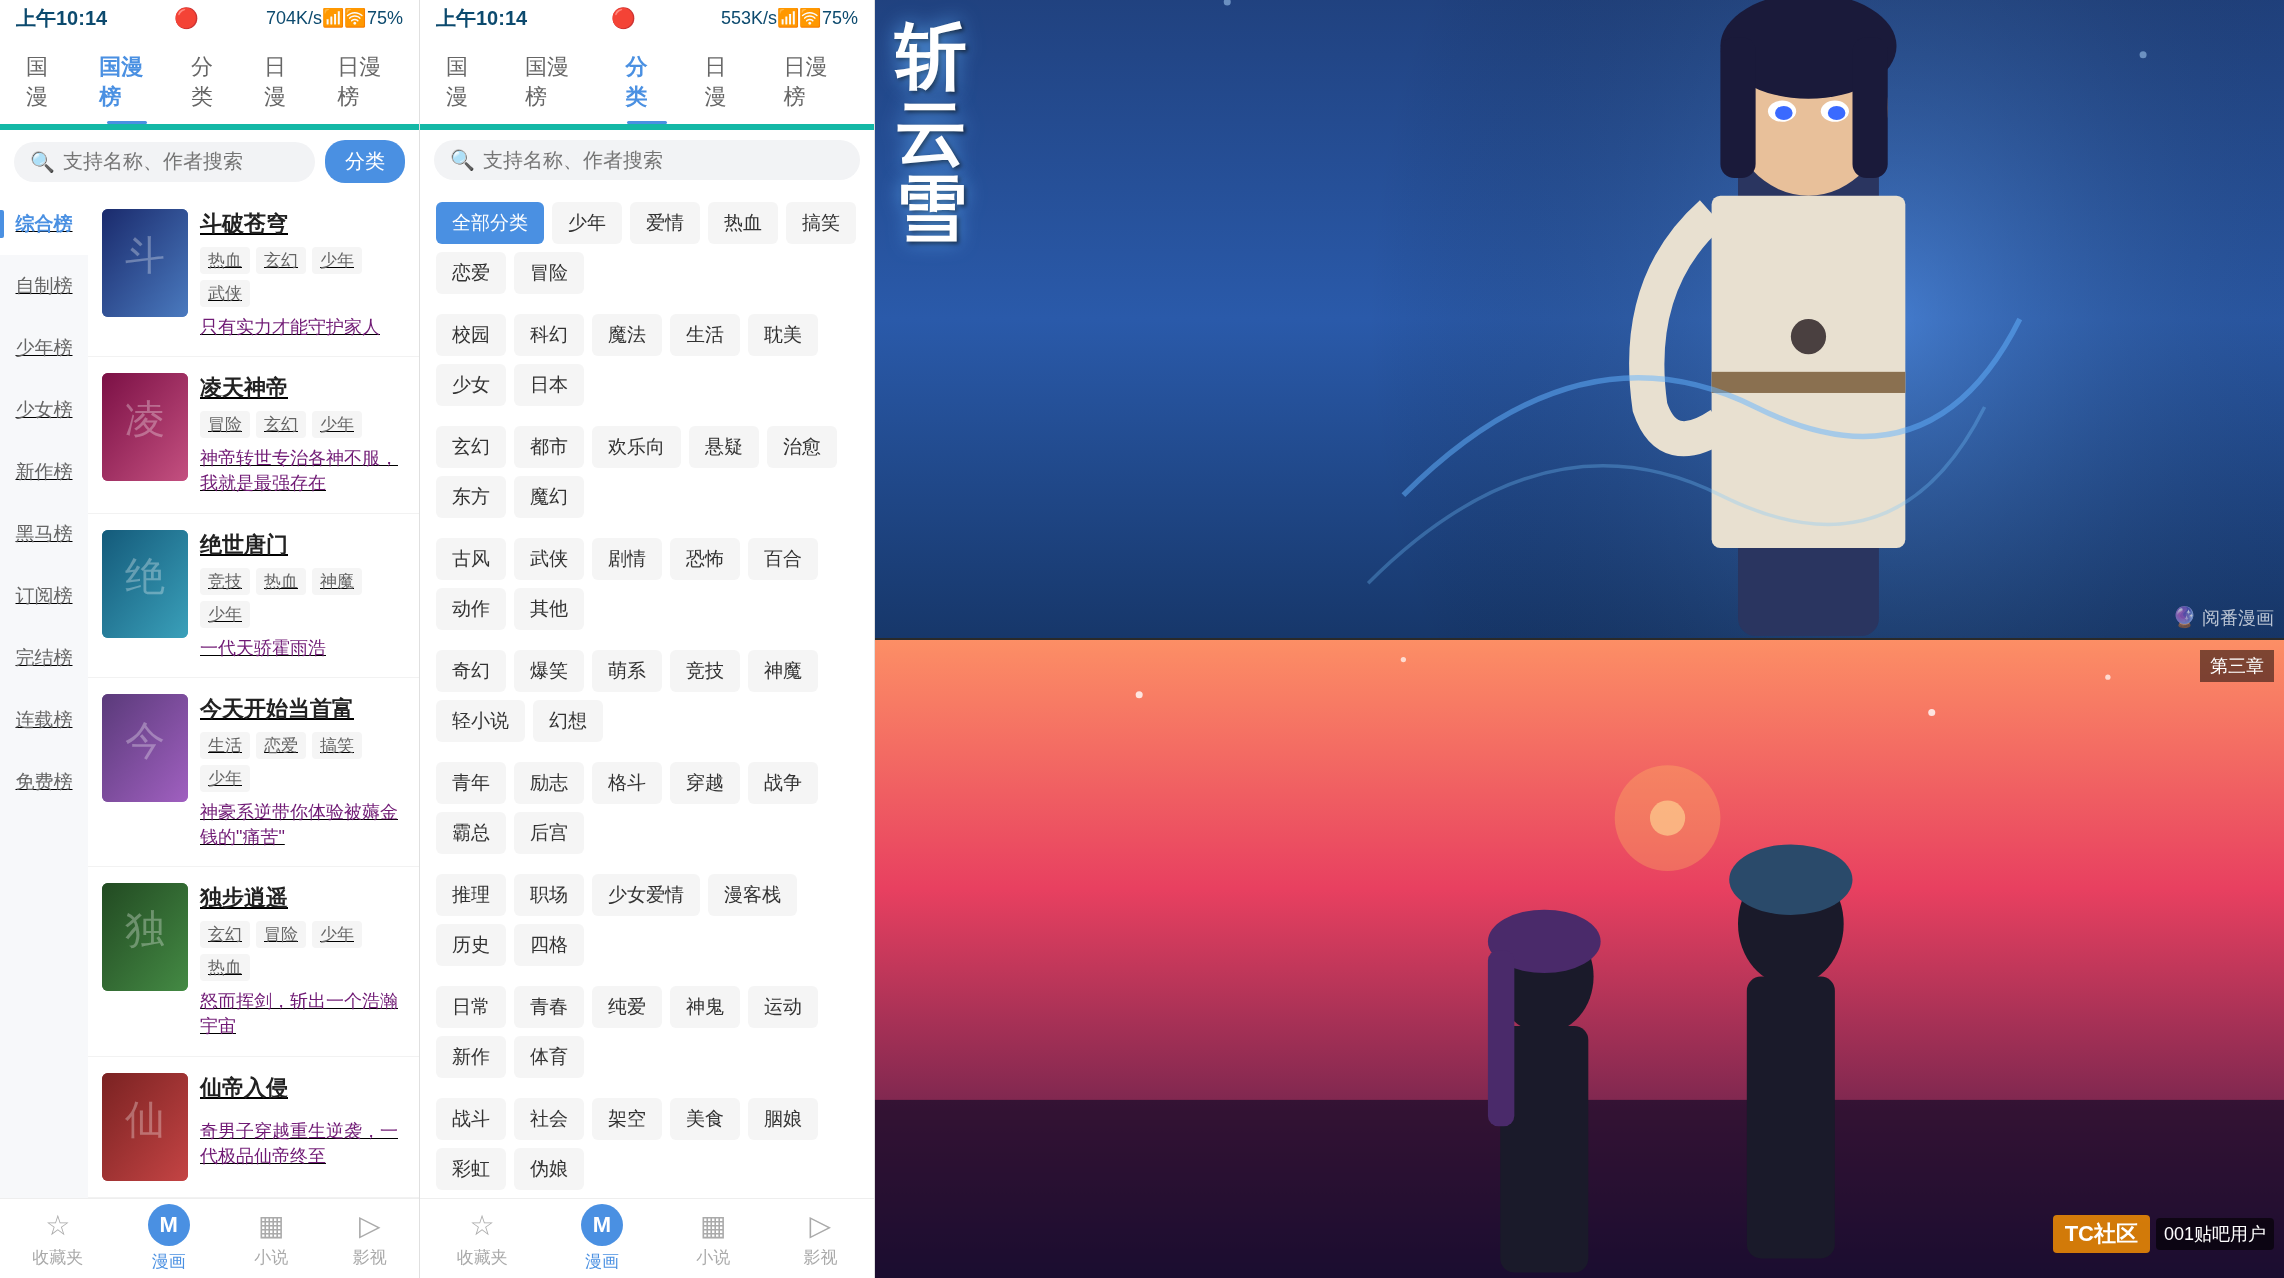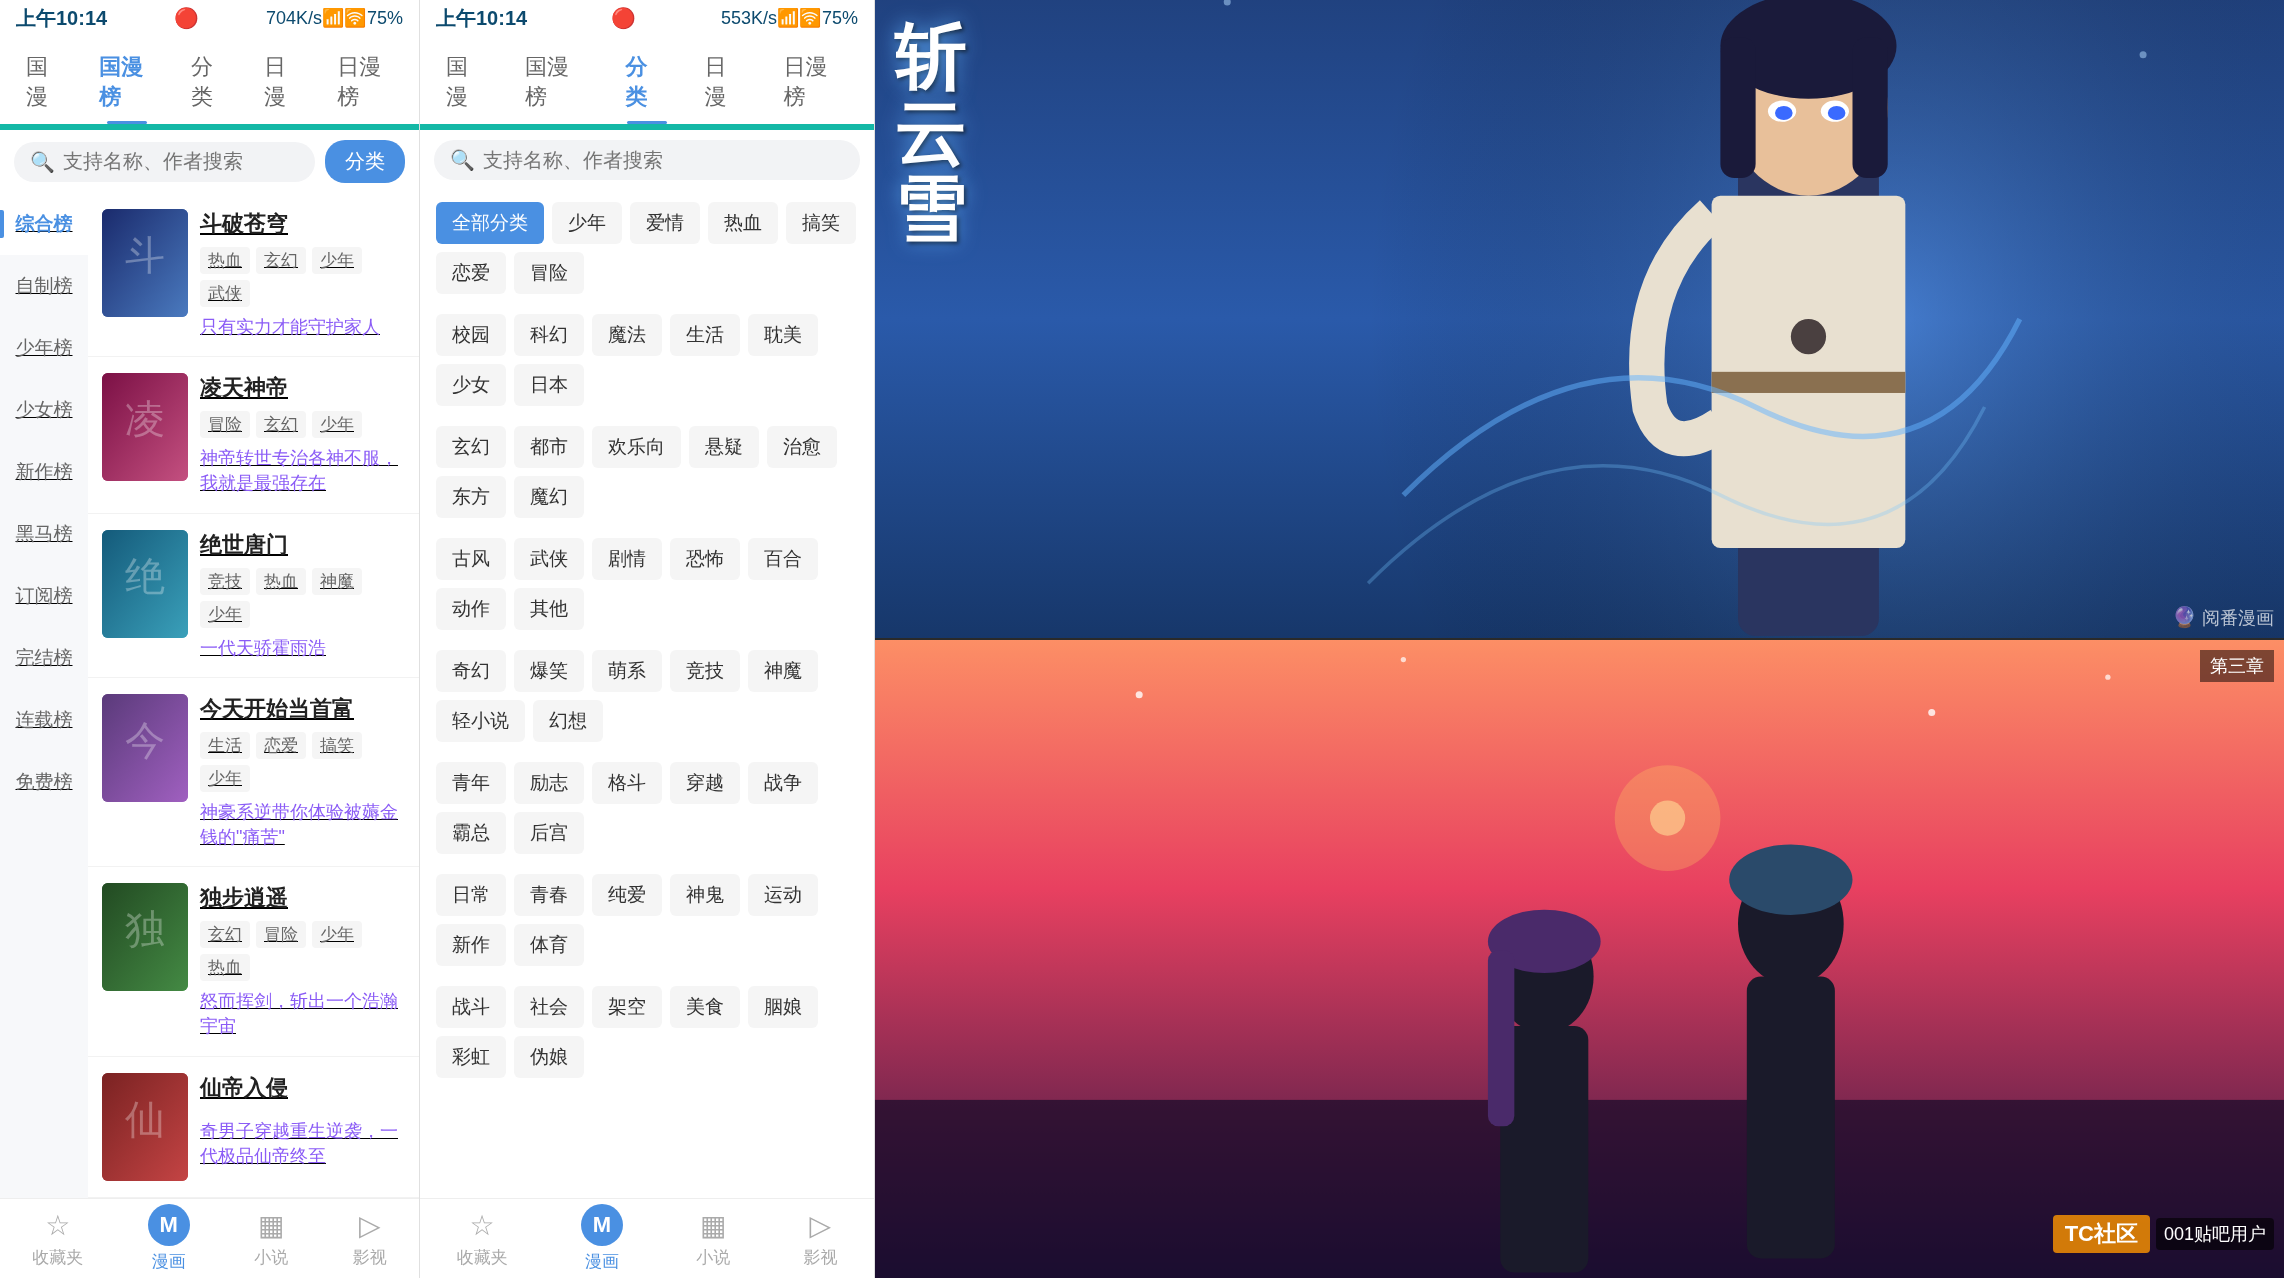--- a/index.html
+++ b/index.html
@@ -214,21 +214,21 @@
     }
     .manga-tag {
       font-size: 17px;
       color: #666;
       background: #f5f5f5;
       padding: 2px 8px;
       border-radius: 4px;
     }
     .manga-desc {
       font-size: 18px;
-      color: #8b5cf6;
+      color: #701a75;
       line-height: 1.4;
       overflow: hidden;
       display: -webkit-box;
       -webkit-line-clamp: 2;
       -webkit-box-orient: vertical;
     }
 
     
     .bottom-nav {
       height: 80px;
@@ -623,20 +623,28 @@
     <div class="cat-section">
       <button class="cat-btn">青年</button>
       <button class="cat-btn">励志</button>
       <button class="cat-btn">格斗</button>
       <button class="cat-btn">穿越</button>
       <button class="cat-btn">战争</button>
       <button class="cat-btn">霸总</button>
       <button class="cat-btn">后宫</button>
     </div>
     <div class="cat-section">
+      <button class="cat-btn">推理</button>
+      <button class="cat-btn">职场</button>
+      <button class="cat-btn">少女爱情</button>
+      <button class="cat-btn">漫客栈</button>
+      <button class="cat-btn">历史</button>
+      <button class="cat-btn">四格</button>
+    </div>
+    <div class="cat-section">
       <button class="cat-btn">日常</button>
       <button class="cat-btn">青春</button>
       <button class="cat-btn">纯爱</button>
       <button class="cat-btn">神鬼</button>
       <button class="cat-btn">运动</button>
       <button class="cat-btn">新作</button>
       <button class="cat-btn">体育</button>
     </div>
     <div class="cat-section">
       <button class="cat-btn">战斗</button>

